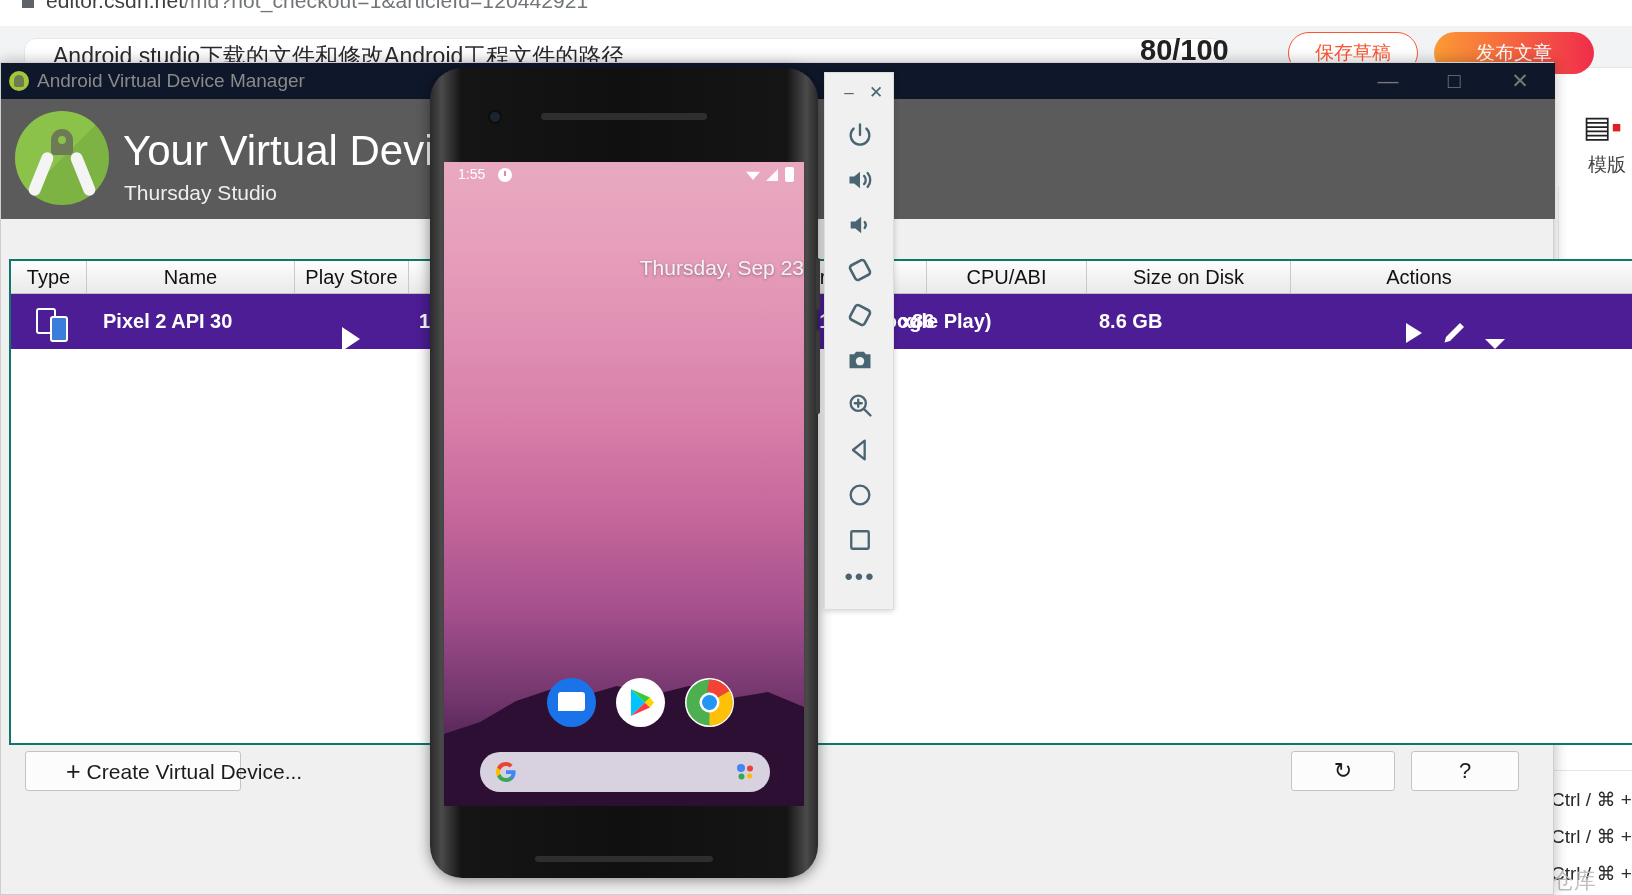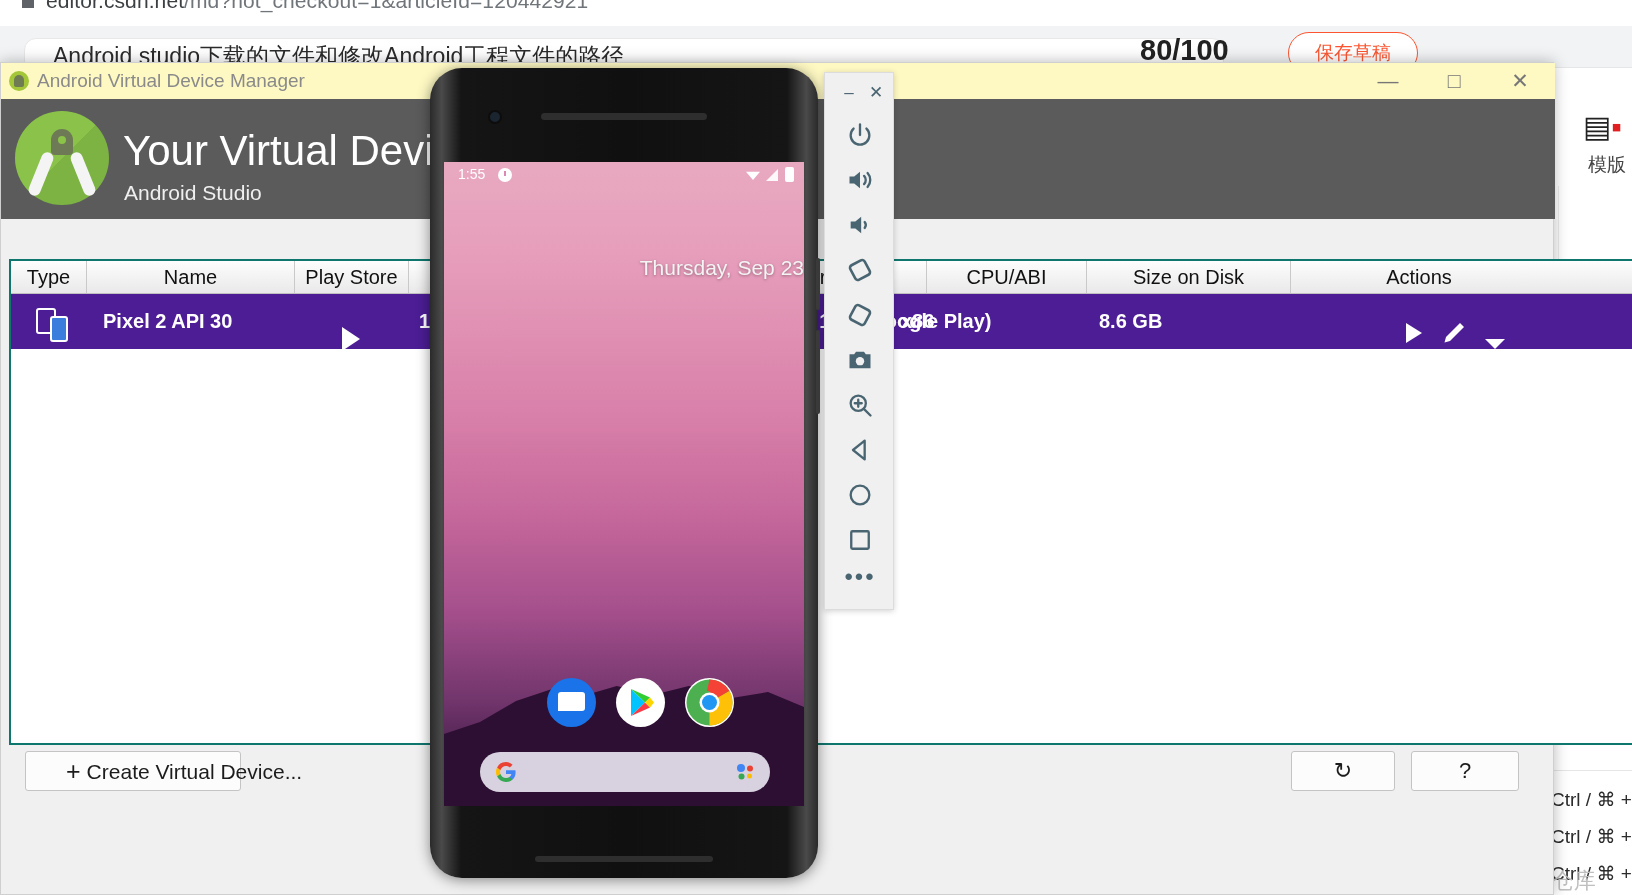--- a/index.html
+++ b/index.html
@@ -96,21 +96,21 @@
   }
 
   
   .avd-window {
     position: absolute; left: 0; top: 62px; width: 1554px; height: 833px;
     background: #f0f0f0; border: 1px solid #cfcfcf;
     box-shadow: 0 0 14px rgba(0,0,0,.28);
   }
   .avd-titlebar {
     position: absolute; left: 0; top: 0; width: 1554px; height: 36px;
-    background: #fef9c3;
+    background: #0f172a;
   }
   .avd-title-icon {
     position: absolute; left: 8px; top: 8px; width: 20px; height: 20px;
     border-radius: 50%; background: #a4c639;
   }
   .avd-title-icon::after {
     content: ""; position: absolute; left: 5px; top: 4px; width: 10px; height: 12px;
     background: #6f7b52; border-radius: 5px 5px 2px 2px;
   }
   .avd-title-text {
@@ -341,20 +341,21 @@
       </div>
     </div>
 
     <div class="browser-toolstrip"></div>
 
     <div class="csdn-card">
       <div class="csdn-card-title">Android studio下载的文件和修改Android工程文件的路径</div>
     </div>
     <div class="csdn-count">80/100</div>
     <div class="csdn-btn-outline">保存草稿</div>
+    <div class="csdn-btn-solid">发布文章</div>
 
     <div class="csdn-right-icon">▤<span class="dot">▪</span></div>
     <div class="csdn-right-sub">模版</div>
 
     <div class="csdn-rail">
       <div class="csdn-rail-item" style="top:96px">式</div>
       <div class="csdn-rail-item" style="top:152px">注</div>
       <div class="csdn-rail-item" style="top:206px">插入</div>
       <div class="csdn-rail-item" style="top:258px">图</div>
     </div>
@@ -399,21 +400,21 @@
       </div>
     </div>
 
     <div class="avd-header">
       <div class="avd-logo">
         <div class="legL"></div>
           <div class="legR"></div>
           <div class="head"></div>
       </div>
       <div class="avd-h1">Your Virtual Devices</div>
-      <div class="avd-h2">Android Studio</div>
+      <div class="avd-h2">Thursday Studio</div>
     </div>
 
     <div class="avd-table-wrap">
 
       <div class="thead">
         <div class="th" style="left:0px;    width:76px;">Type</div>
         <div class="th" style="left:76px;   width:208px;">Name</div>
         <div class="th" style="left:284px;  width:114px;">Play Store</div>
         <div class="th" style="left:398px;  width:232px;">Resolution</div>
         <div class="th" style="left:630px;  width:86px;">API</div>

